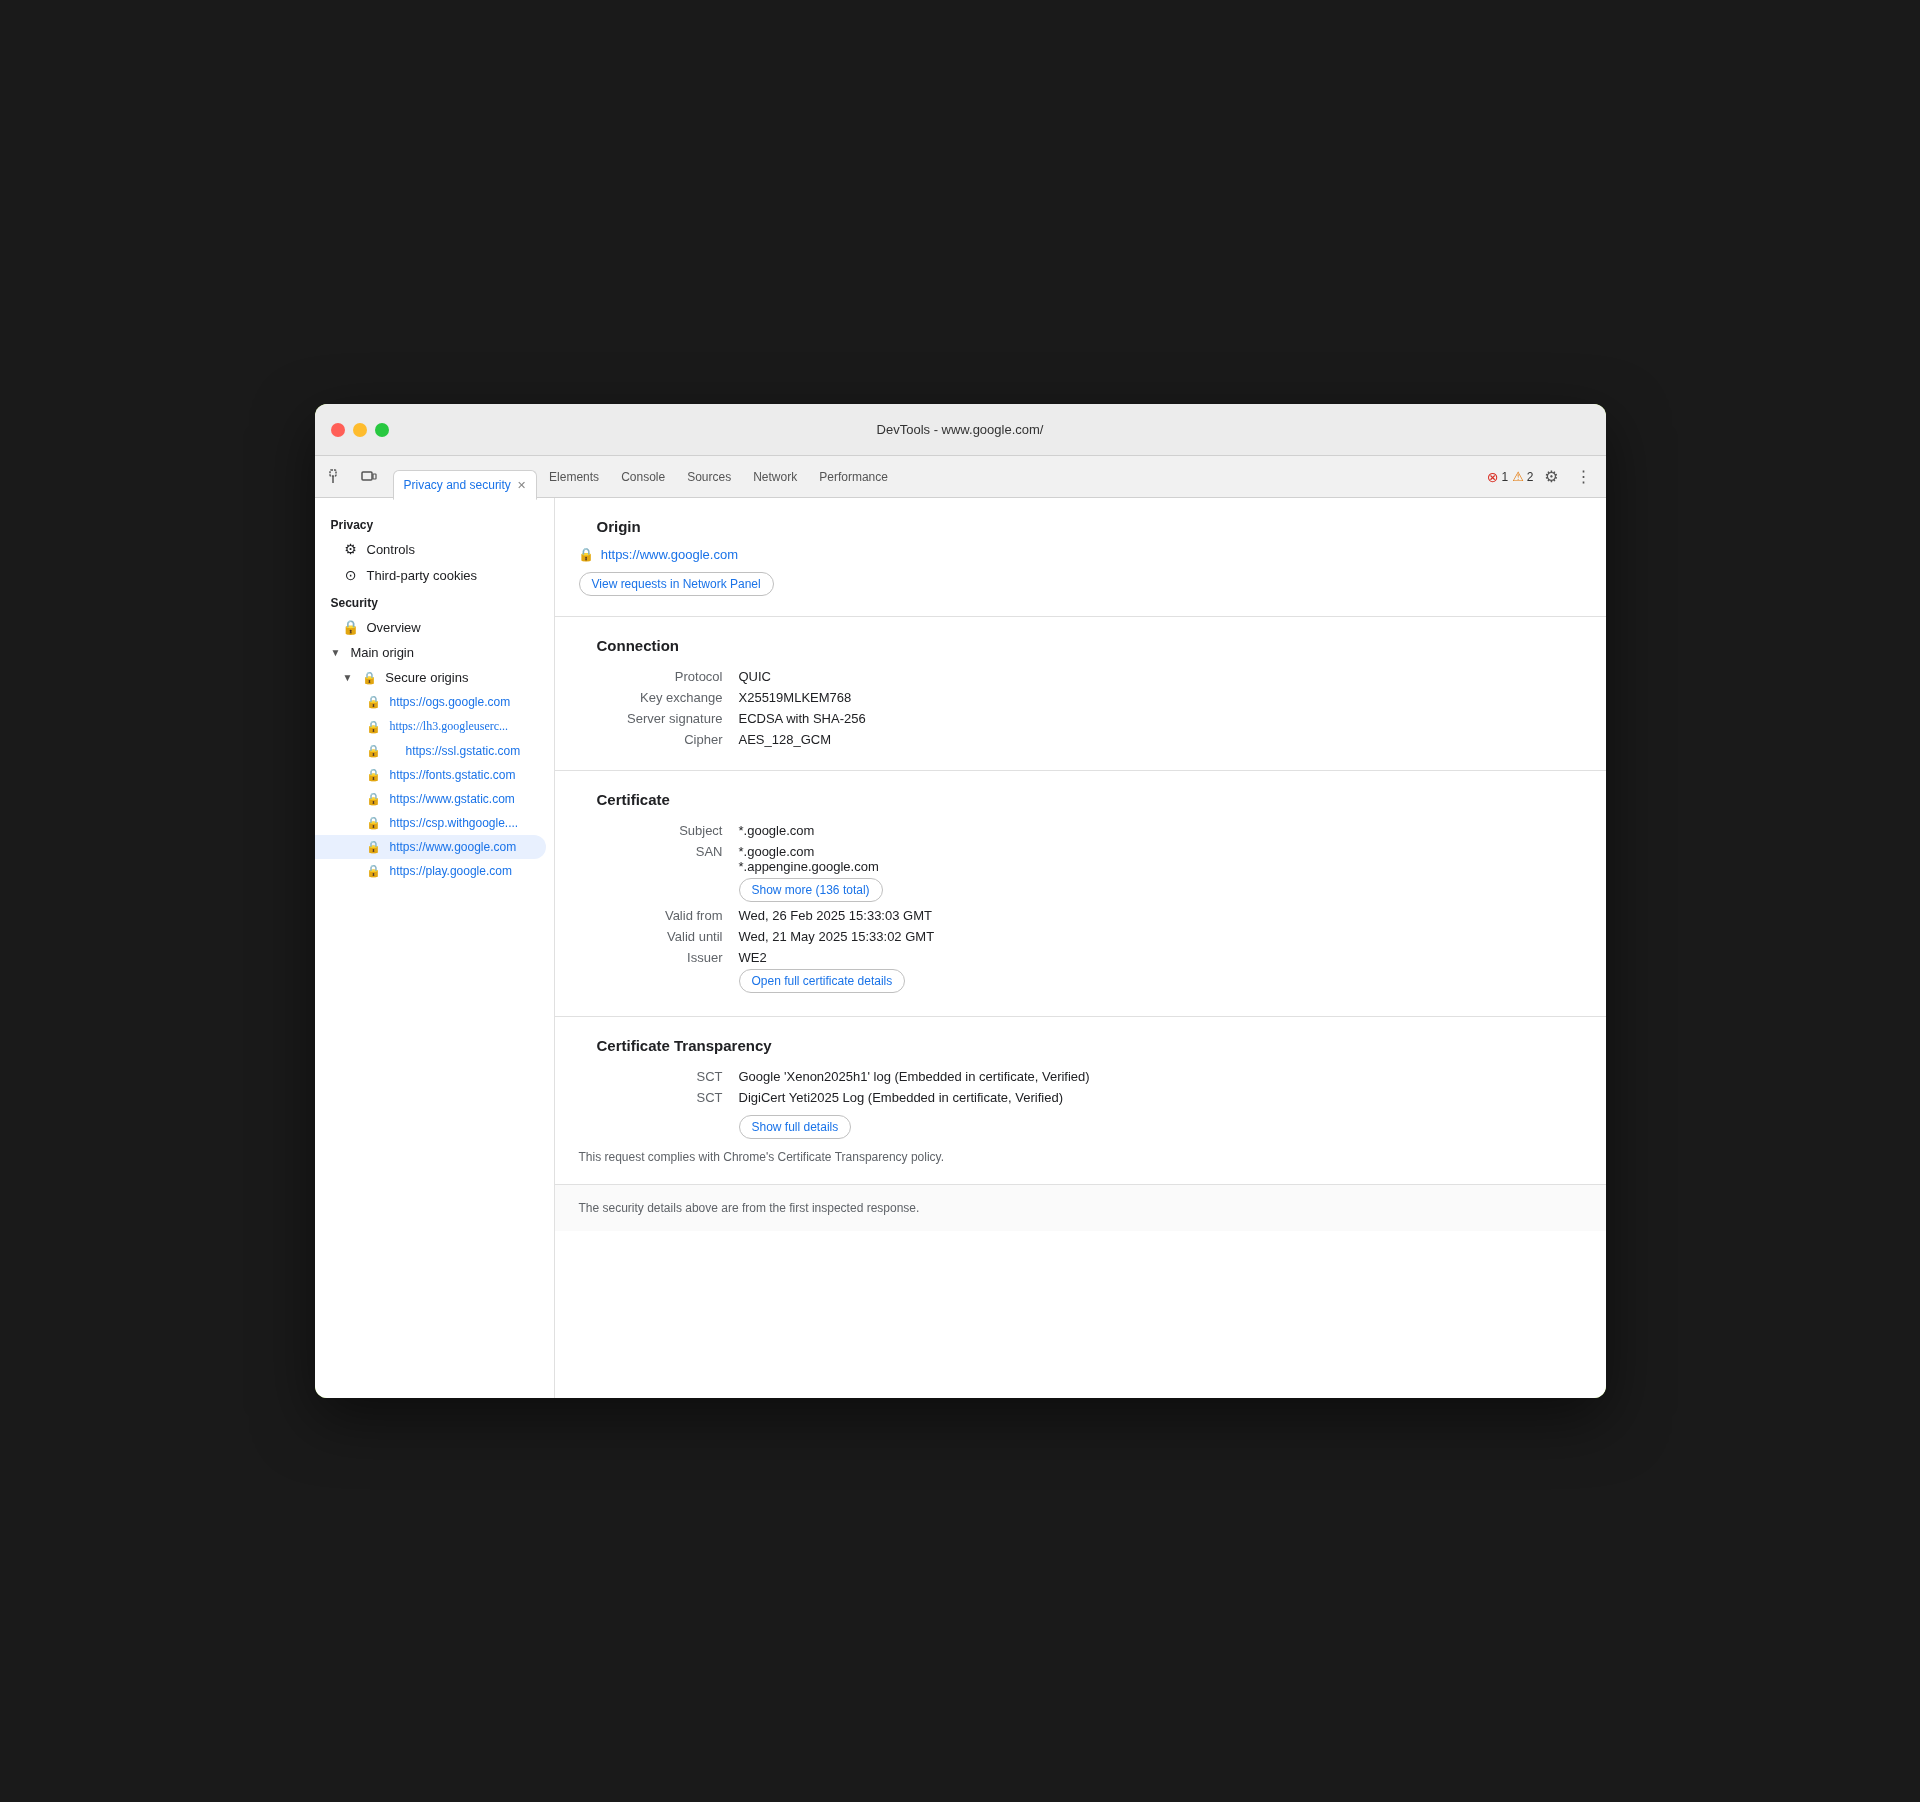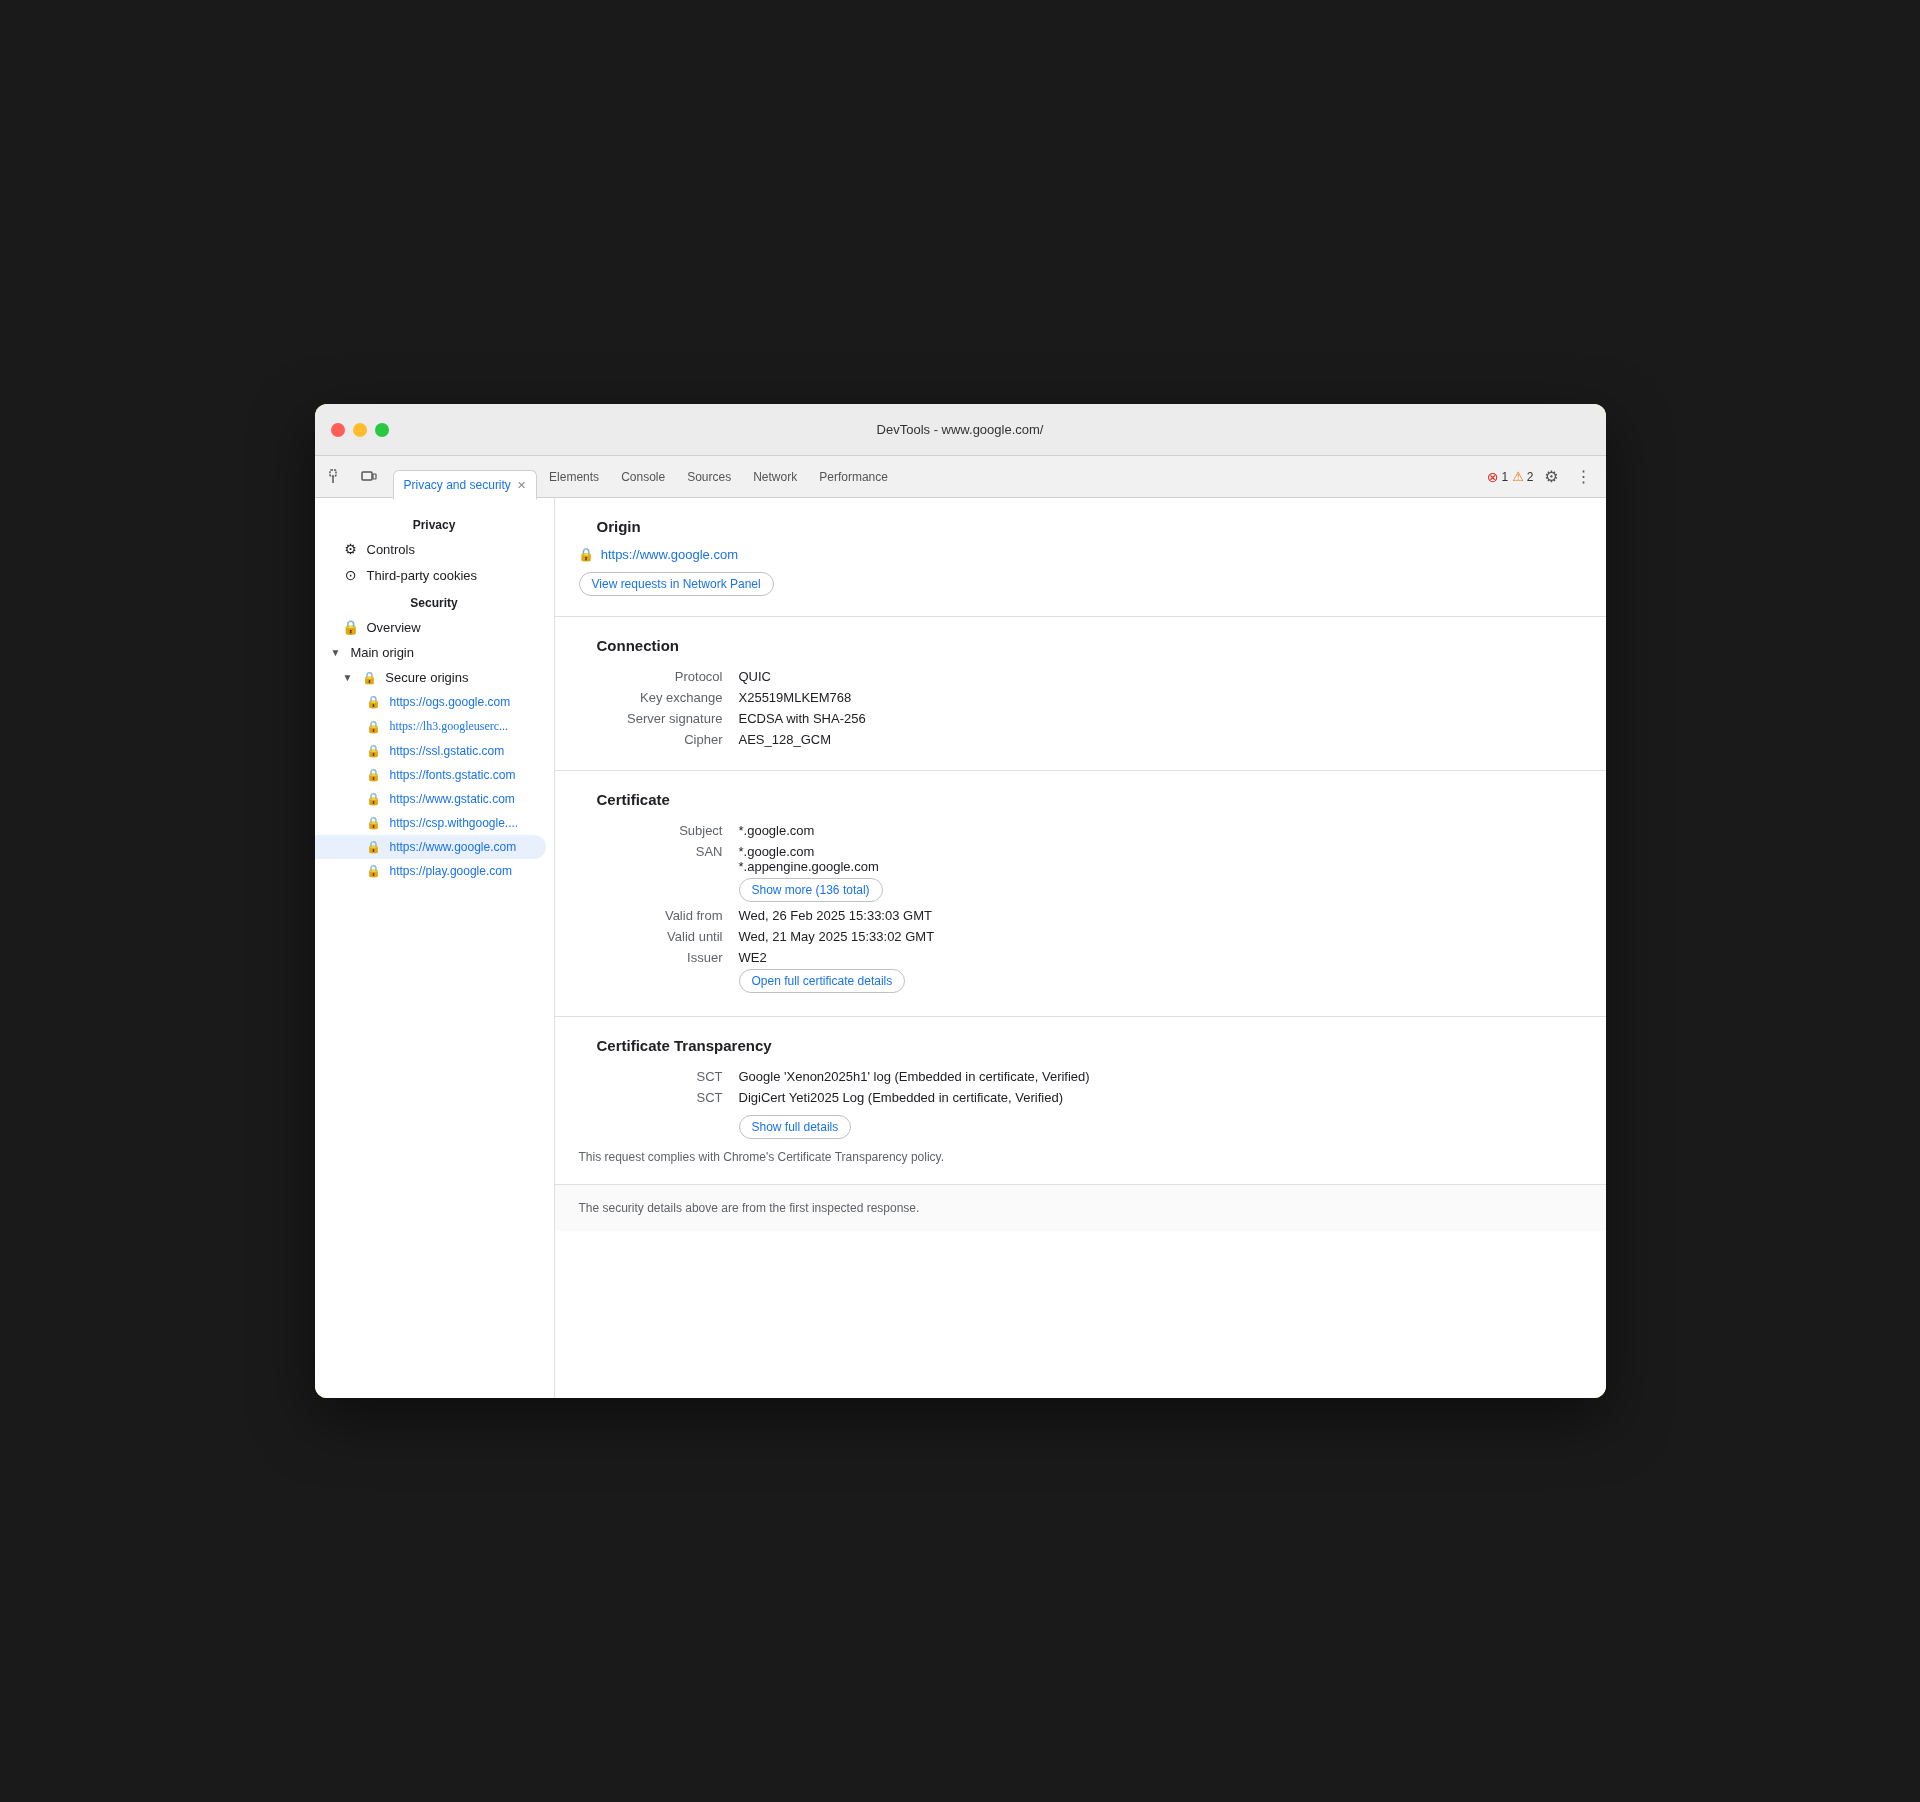--- a/index.html
+++ b/index.html
@@ -139,21 +139,20 @@
       border-right: 1px solid #e0e0e0;
       padding: 12px 0;
       overflow-y: auto;
       background: #fff;
     }
     .sidebar-section-label {
       font-size: 12px;
       font-weight: 600;
       color: #202124;
       padding: 8px 16px 4px 16px;
-      text-align: center;
     }
     .sidebar-item {
       display: flex;
       align-items: center;
       gap: 8px;
       padding: 5px 16px 5px 28px;
       font-size: 13px;
       color: #202124;
       cursor: pointer;
       border-radius: 0 20px 20px 0;
@@ -362,21 +361,21 @@
       <div class="sidebar-item indent4">
         <span class="lock-green-small">🔒</span>
         <span style="color:#1a73e8; font-size:12px;">https://ogs.google.com</span>
       </div>
       <div class="sidebar-item indent4">
         <span class="lock-green-small">🔒</span>
         <span style="color:#1a73e8; font-size:12px;font-family:Liberation Serif, serif;">https://lh3.googleuserc...</span>
       </div>
       <div class="sidebar-item indent4">
         <span class="lock-green-small">🔒</span>
-        <span style="color:#1a73e8; font-size:12px;">https://ssl.gstatic.com</span>
+        <span style="color:#1a73e8; font-size:12px;margin-left:16px;">https://ssl.gstatic.com</span>
       </div>
       <div class="sidebar-item indent4">
         <span class="lock-green-small">🔒</span>
         <span style="color:#1a73e8; font-size:12px;">https://fonts.gstatic.com</span>
       </div>
       <div class="sidebar-item indent4">
         <span class="lock-green-small">🔒</span>
         <span style="color:#1a73e8; font-size:12px;">https://www.gstatic.com</span>
       </div>
       <div class="sidebar-item indent4">

